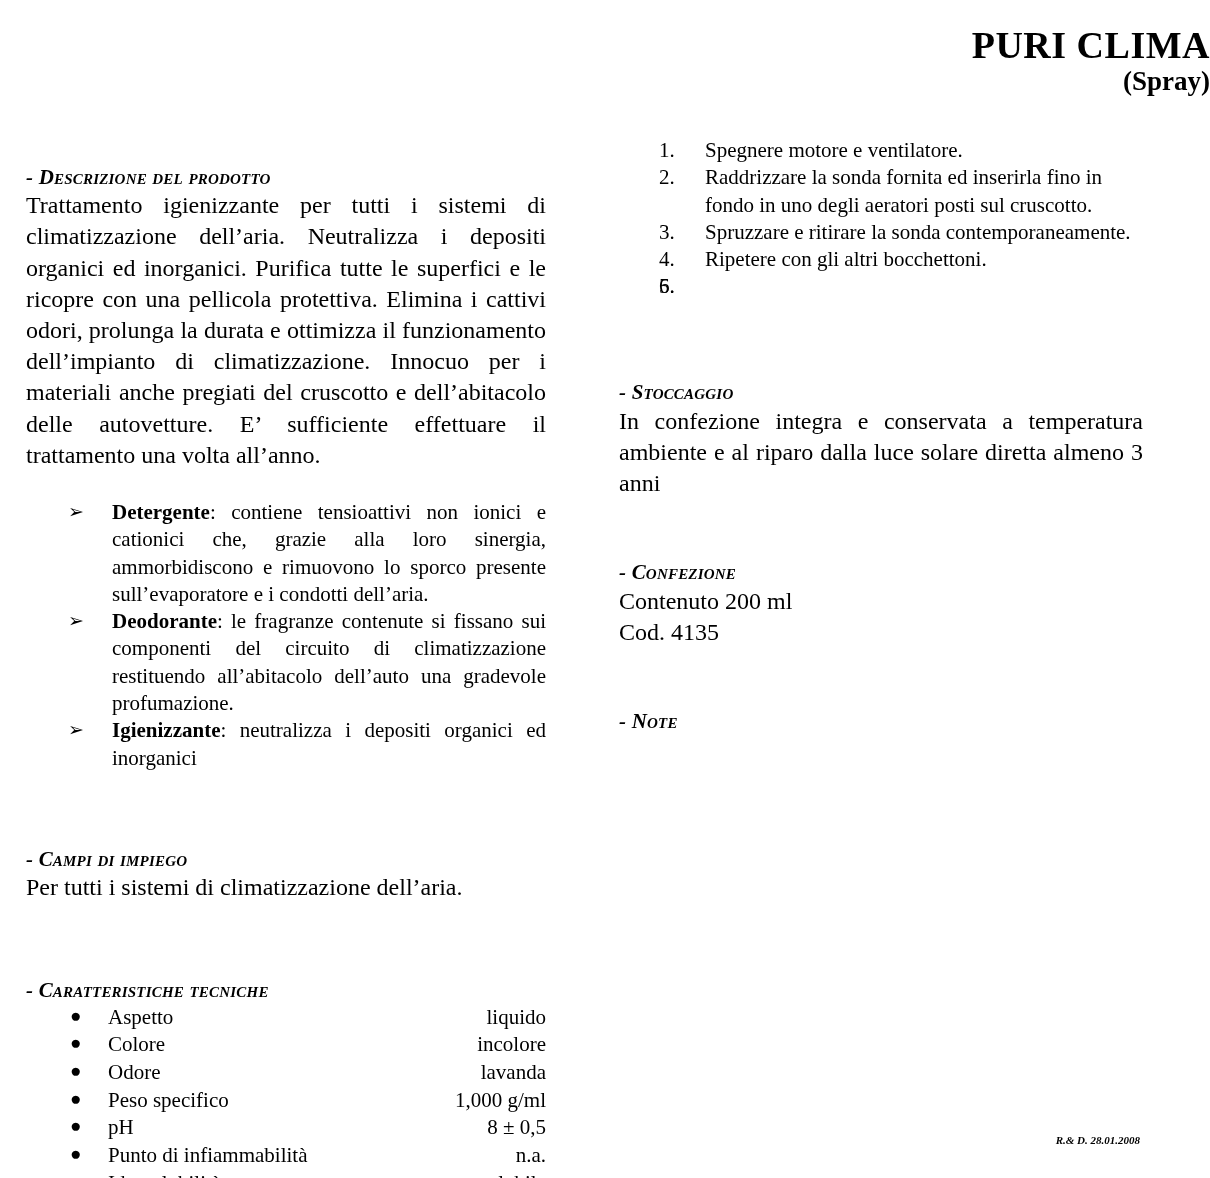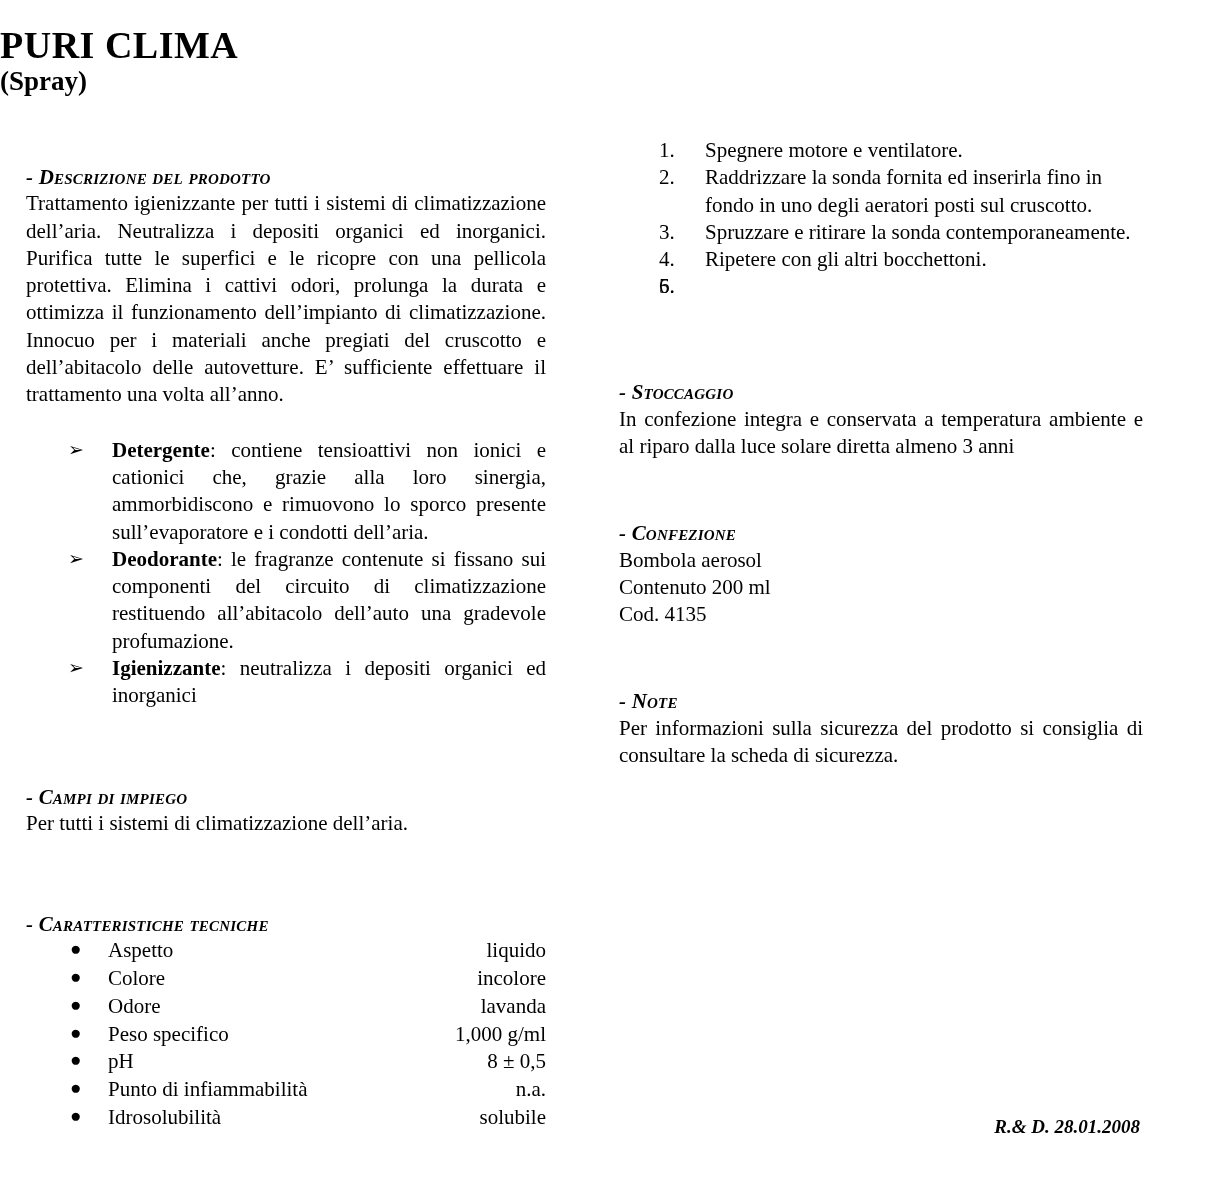--- a/index.html
+++ b/index.html
@@ -18,21 +18,21 @@
 
   .page {
     position: relative;
     width: 1210px;
     height: 1178px;
     background: #ffffff;
   }
 
   
   .title-block {
-    text-align: left;
+    text-align: right;
     padding-top: 26px;
   }
   .doc-title {
     font-size: 38px;
     font-weight: bold;
     letter-spacing: 0.5px;
     line-height: 1.05;
   }
   .doc-subtitle {
     font-size: 27px;
@@ -63,21 +63,21 @@
     letter-spacing: 0.2px;
     white-space: nowrap;
     line-height: 1.25;
   }
   .sec-head .dash {
     font-variant: normal;
   }
 
   
   p.body {
-    font-size: 21px;
+    font-size: 24px;
     line-height: 1.30;
     margin: 0;
     text-align: justify;
     text-justify: inter-word;
   }
   p.body.flush { text-align: left; }
 
   .gap-sm { height: 14px; }
   .gap-md { height: 28px; }
   .gap-lg { height: 46px; }
@@ -146,22 +146,22 @@
     position: absolute;
     left: 40px;
     top: 0;
     font-size: 21px;
   }
 
   
   .footer {
     position: absolute;
     right: 70px;
-    bottom: 40px;
-    font-size: 19px;
+    bottom: 32px;
+    font-size: 11px;
     font-weight: bold;
     font-style: italic;
     white-space: nowrap;
   }
 </style>
 </head>
 <body>
 
 <div class="page">
 
@@ -278,30 +278,28 @@
 
       <div class="sec-head"><span class="dash">- </span><span>Stoccaggio</span></div>
 
       <p class="body">In confezione integra e conservata a temperatura ambiente e al riparo dalla luce solare diretta almeno 3 anni</p>
 
       <div class="gap-lg"></div>
       <div class="gap-sm"></div>
 
       <div class="sec-head"><span class="dash">- </span><span>Confezione</span></div>
 
-      <p class="body flush">Bombola aerosol</p>
       <p class="body flush">Contenuto 200 ml</p>
       <p class="body flush">Cod. 4135</p>
 
       <div class="gap-lg"></div>
       <div class="gap-sm"></div>
 
       <div class="sec-head"><span class="dash">- </span><span>Note</span></div>
 
-      <p class="body">Per informazioni sulla sicurezza del prodotto si consiglia di consultare la scheda di sicurezza.</p>
 
     </div>
 
   </div>
 
   <div class="footer">R.&amp; D. 28.01.2008</div>
 
 </div>
 
 </body></html>

